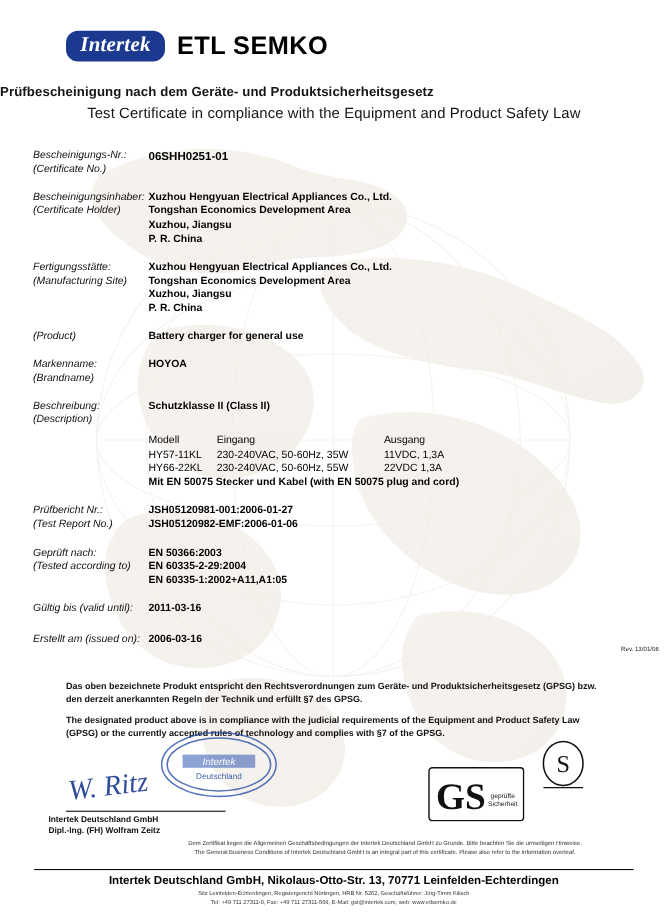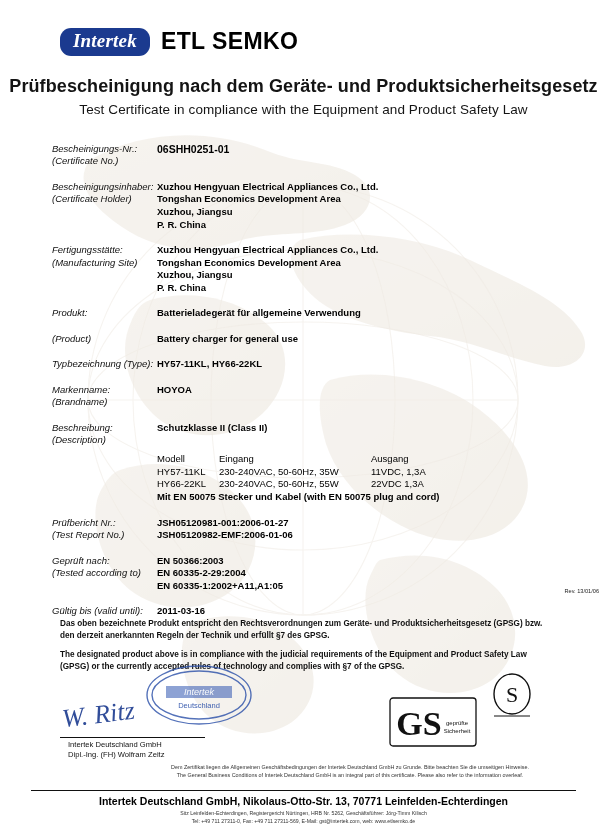--- a/index.html
+++ b/index.html
@@ -59,38 +59,37 @@
   .etl-semko {
     margin-left: 11px;
     font-size: 23px;
     font-weight: bold;
     letter-spacing: 0.4px;
     color: #000000;
   }
 
   
   .title-de {
-    text-align: center;
-    font-size: 18px;
+    font-size: 12px;
     font-weight: bold;
     margin-top: 20px;
     letter-spacing: 0.1px;
   }
   .title-en {
     text-align: center;
     font-size: 13.5px;
     font-weight: normal;
     margin-top: 5px;
     letter-spacing: 0.1px;
   }
 
   
   .fields {
     margin-top: 26px;
-    padding-left: 52px;
+    padding-left: 30px;
     padding-right: 40px;
   }
   .row {
     display: flex;
     align-items: flex-start;
     margin-bottom: 13px;
   }
   .label {
     width: 105px;
     flex: 0 0 105px;
@@ -135,25 +134,26 @@
     font-size: 8.2px;
     line-height: 1.45;
     color: #111;
     font-weight: bold;
   }
   .statement p { margin: 0 0 7px 0; }
 
   
   .sig-block {
     position: absolute;
-    left: 68px;
+    left: 44px;
     top: 740px;
     font-size: 7.6px;
     line-height: 1.35;
     color: #111;
+    font-weight: bold;
   }
   .sig-line {
     position: absolute;
     left: 60px;
     top: 737px;
     width: 145px;
     border-top: 1px solid #111;
   }
   .signature {
     position: absolute;
@@ -310,34 +310,26 @@
           <span class="sub">(Manufacturing Site)</span>
         </div>
         <div class="value">
           <span class="ln">Xuzhou Hengyuan Electrical Appliances Co., Ltd.</span>
           <span class="ln">Tongshan Economics Development Area</span>
           <span class="ln">Xuzhou, Jiangsu</span>
           <span class="ln">P. R. China</span>
         </div>
       </div>
 
-      <div class="row">
-        <div class="label">Produkt:</div>
-        <div class="value">Batterieladegerät für allgemeine Verwendung</div>
-      </div>
 
       <div class="row">
         <div class="label">(Product)</div>
         <div class="value">Battery charger for general use</div>
       </div>
 
-      <div class="row">
-        <div class="label">Typbezeichnung (Type):</div>
-        <div class="value">HY57-11KL, HY66-22KL</div>
-      </div>
 
       <div class="row">
         <div class="label">
           <span class="sub">Markenname:</span>
           <span class="sub">(Brandname)</span>
         </div>
         <div class="value">HOYOA</div>
       </div>
 
       <div class="row">
@@ -391,20 +383,24 @@
           <span class="ln">EN 60335-2-29:2004</span>
           <span class="ln">EN 60335-1:2002+A11,A1:05</span>
         </div>
       </div>
 
       <div class="row" style="margin-bottom:16px;">
         <div class="label">Gültig bis (valid until):</div>
         <div class="value">2011-03-16</div>
       </div>
 
+      <div class="row">
+        <div class="label">Erstellt am (issued on):</div>
+        <div class="value">2006-03-16</div>
+      </div>
 
     </div>
 
     <div class="doc-code">Rev. 13/01/06</div>
 
     <div class="statement">
       <p>Das oben bezeichnete Produkt entspricht den Rechtsverordnungen zum Geräte- und Produktsicherheitsgesetz (GPSG) bzw. den derzeit anerkannten Regeln der Technik und erfüllt §7 des GPSG.</p>
       <p>The designated product above is in compliance with the judicial requirements of the Equipment and Product Safety Law (GPSG) or the currently accepted rules of technology and complies with §7 of the GPSG.</p>
     </div>
 

